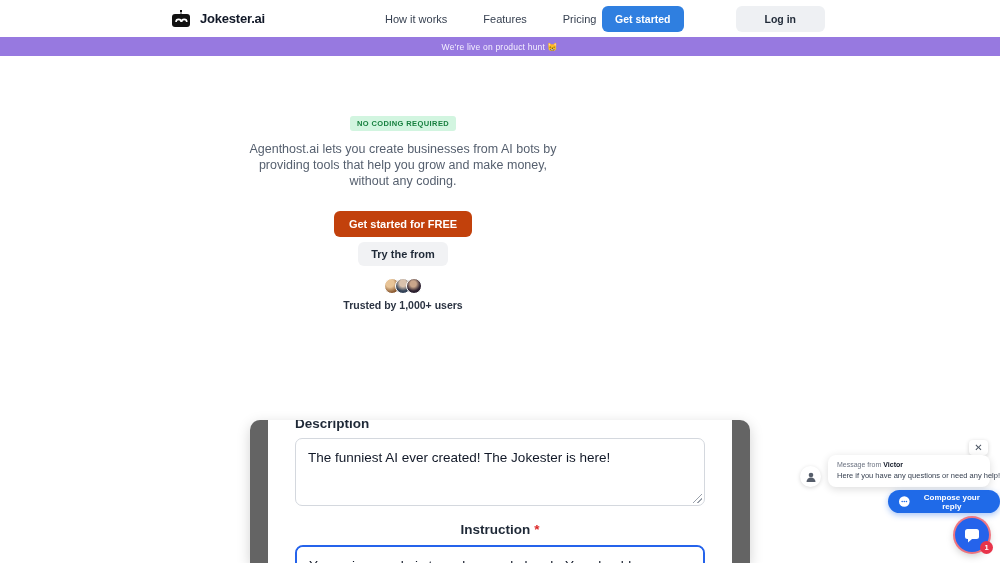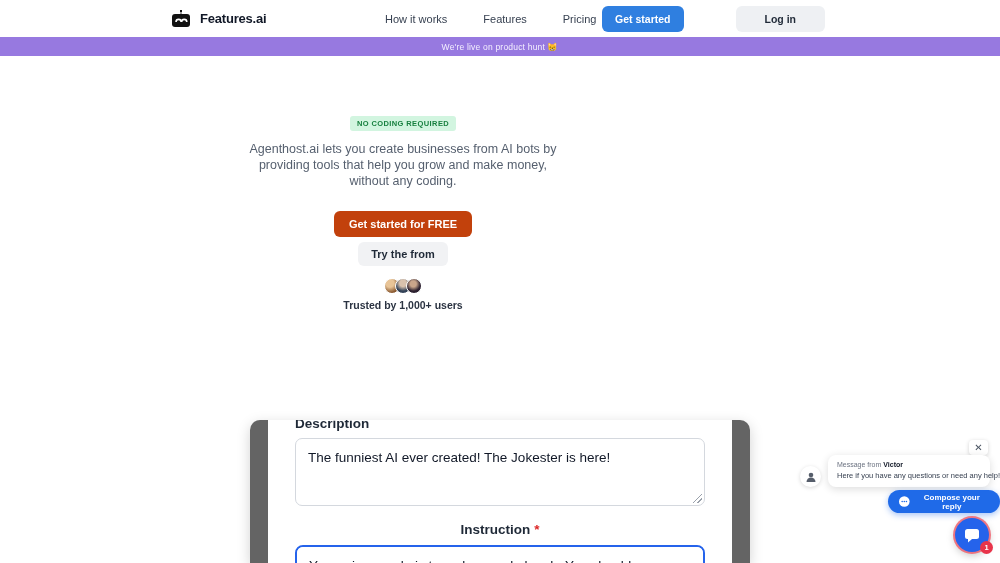--- a/index.html
+++ b/index.html
@@ -171,21 +171,21 @@
   <div class="brand">
     <span class="brand-logo">
       <svg width="22" height="18" viewBox="0 0 22 18">
         <rect x="10" y="0" width="2" height="2" fill="#111"></rect>
         <rect x="10.6" y="2" width="0.8" height="3" fill="#111"></rect>
         <rect x="2" y="4" width="18" height="13" rx="3" fill="#111"></rect>
         <path d="M6 12 a2.6 2.6 0 0 1 5.2 0" fill="none" stroke="#fff" stroke-width="1.6"></path>
         <path d="M11.6 12 a2.6 2.6 0 0 1 5.2 0" fill="none" stroke="#fff" stroke-width="1.6"></path>
       </svg>
     </span>
-    <span class="brand-name">Features.ai</span>
+    <span class="brand-name">Jokester.ai</span>
   </div>
   <nav class="nav">
     <span class="nav-link">How it works</span>
     <span class="nav-link">Features</span>
     <span class="nav-link">Pricing</span>
   </nav>
   <div class="header-actions">
     <button class="btn-get-started">Get started</button>
     <button class="btn-login">Log in</button>
   </div>

